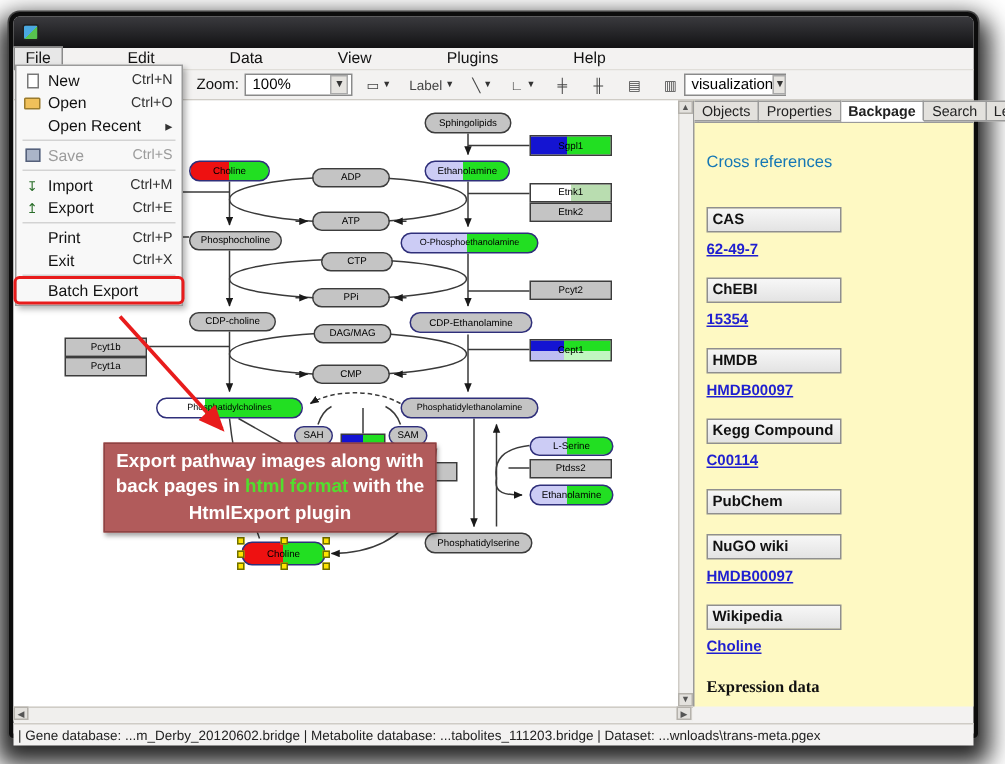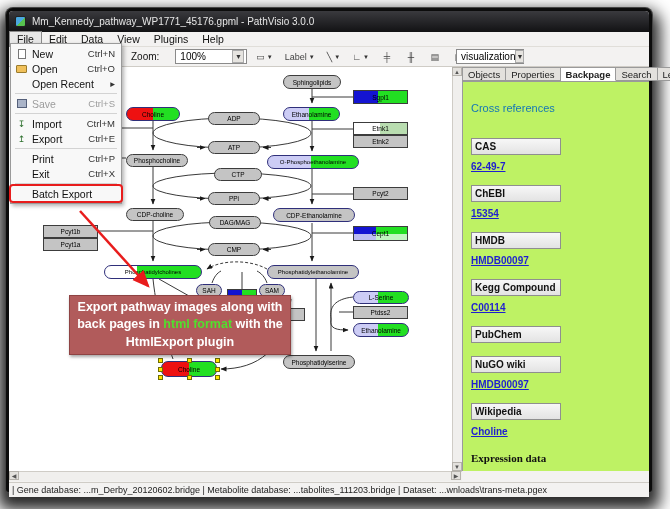--- a/index.html
+++ b/index.html
@@ -8,31 +8,31 @@
   #window { position:absolute; left:6px; top:8px; width:646px; height:484px;
             background:#f3f2f1; border:3px solid #0c0c0c; border-radius:7px 7px 3px 3px;
             box-shadow:0 0 0 1px #444, 0 10px 16px 8px rgba(0,0,0,.85); }
   #titlebar { position:absolute; left:0; top:0; width:100%; height:21px;
               background:linear-gradient(#3a3a3e,#121214); border-radius:4px 4px 0 0;
               display:flex; align-items:center; padding:0 6px; }
   #app-icon { width:11px; height:11px; border-radius:2px; margin-right:6px;
               background:linear-gradient(135deg,#4aa8e0 0 50%,#57c24f 50% 100%); border:1px solid #222; }
   #title-text { color:#e6e6e6; font-size:10px; white-space:nowrap; }
   #menubar { position:absolute; left:0; top:21px; width:100%; height:15px; background:#f3f2f1;
-             display:flex; align-items:center; font-size:10.5px; border-bottom:1px solid #e0ded9; }
+             display:flex; align-items:center; font-size:10.5px; border-bottom:1px solid #e0ded9;gap:36px; }
   .mb-item { padding:1px 7px; color:#111; }
   .mb-item.active { border:1px solid #8a8a8a; background:#e7e7e7; }
   #toolbar { position:absolute; left:0; top:36px; width:100%; height:20px; background:#f3f2f1;
              border-bottom:1px solid #cfccc6; display:flex; align-items:center; font-size:10px; }
   #zoom-label { margin-left:122px; color:#111; }
   .combo { background:#fff; border:1px solid #8a8a8a; height:15px; display:inline-flex;
            align-items:center; font-size:10px; padding:0 2px 0 4px; }
   .combo .arrow-btn { margin-left:auto; width:12px; height:13px; background:#e6e4e0;
            border:1px solid #aaa; font-size:7px; display:flex; align-items:center; justify-content:center; color:#333; }
-  #zoom-combo { width:72px; margin-left:16px; }
+  #zoom-combo { width:72px; margin-left:4px; }
   #vis-combo  { position:absolute; left:447px; width:68px; }
   .tb-btn { height:16px; min-width:18px; margin-left:6px; display:inline-flex; align-items:center;
             justify-content:center; font-size:9px; color:#444; border:1px solid transparent; padding:0 2px; }
   .tb-btn .dd { font-size:6px; margin-left:2px; color:#333; }
   #content { position:absolute; left:0; top:56px; width:640px; height:404px; display:flex; }
   #canvas { position:relative; width:443px; height:404px; background:#fff; overflow:hidden; }
   #edges { position:absolute; left:0; top:0; z-index:1; }
   .pnode { position:absolute; z-index:2; display:flex; align-items:center; justify-content:center;
            font-size:6.5px; color:#000; text-align:center; white-space:nowrap; overflow:hidden; }
   .pnode.pill { border-radius:7px; }
@@ -41,21 +41,21 @@
   #annotation { position:absolute; left:60px; top:228px; width:222px; height:60px; z-index:5;
                 background:#b15b5b; border:1px solid #8e4343; box-shadow:1px 2px 3px rgba(0,0,0,.35);
                 display:flex; align-items:center; justify-content:center; text-align:center;
                 color:#fff; font-weight:bold; font-size:12.5px; line-height:1.4; padding:2px 6px; }
   #annotation .hl { color:#52de2e; }
   #vscroll { width:10px; height:404px; background:#f0efed; border-left:1px solid #cfccc6; position:relative; }
   #hscroll { position:absolute; left:0; top:460px; width:453px; height:10px; background:#f0efed;
              border-top:1px solid #cfccc6; }
   .sc-btn { position:absolute; width:10px; height:9px; background:#e3e1dd; border:1px solid #b5b2ac;
             font-size:6px; color:#555; display:flex; align-items:center; justify-content:center; }
-  #panel { width:187px; height:404px; background:#bef264; border-left:1px solid #9a9a9a; position:relative; }
+  #panel { width:187px; height:404px; background:#fef9c3; border-left:1px solid #9a9a9a; position:relative; }
   #tabbar { display:flex; height:15px; background:#ececec; border-bottom:1px solid #9a9a9a; font-size:9.5px; }
   .tab { padding:1px 5px; border:1px solid #9a9a9a; border-left:none; background:#e3e1dd; color:#222; }
   .tab.active { background:#fff; border-bottom:1px solid #fff; font-weight:bold; }
   #panel-body { padding:6px 8px; }
   #crossref-heading { color:#1577b5; font-weight:normal; font-size:11px; margin:14px 0 24px 0; }
   .xr-section { margin-bottom:13px; }
   .xr-header { width:90px; border:1px solid #8f8f8f; background:linear-gradient(#f7f7f7,#e3e3e3);
                font-size:10px; font-weight:bold; padding:2px 3px; color:#111; }
   .xr-value { margin-top:6px; font-size:10px; }
   .xr-value.link { color:#1f1fd0; font-weight:bold; text-decoration:underline; }
@@ -79,21 +79,20 @@
   .ic-arrow { color:#2a6e2a; font-size:9px; }
   #red-arrow-svg { position:absolute; left:0; top:0; width:640px; height:478px; z-index:30; pointer-events:none; }
 </style>
 </head>
 <body>
 
 <div id="window">
 
   <div id="titlebar">
     <div id="app-icon"></div>
-    <span id="title-text">Mm_Kennedy_pathway_WP1771_45176.gpml - PathVisio 3.0.0</span>
   </div>
 
   <div id="menubar">
       <div class="mb-item active">File</div>
       <div class="mb-item">Edit</div>
       <div class="mb-item">Data</div>
       <div class="mb-item">View</div>
       <div class="mb-item">Plugins</div>
       <div class="mb-item">Help</div>
     </div>

